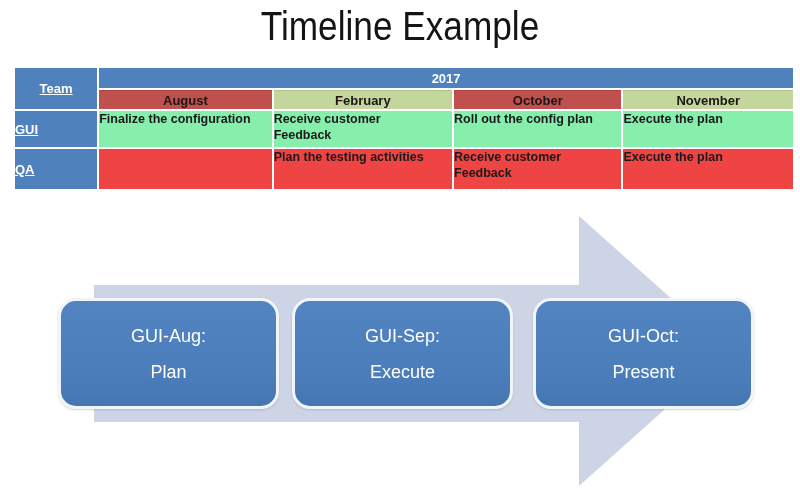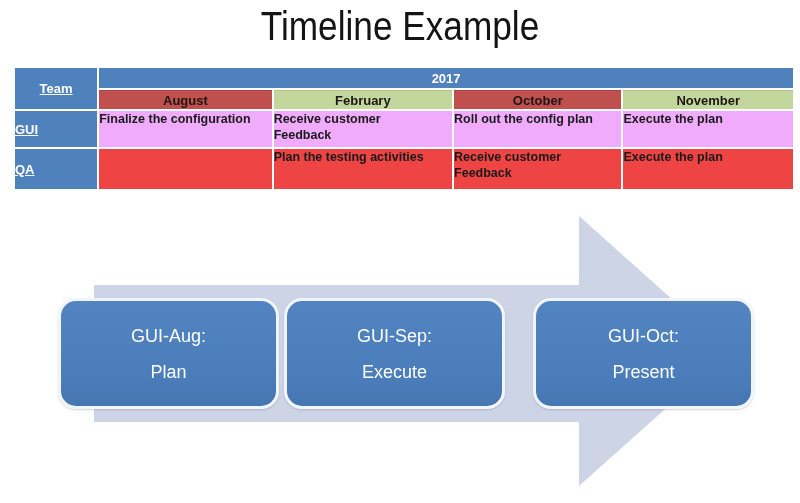--- a/index.html
+++ b/index.html
@@ -64,21 +64,21 @@
   .cell-data {
     vertical-align: top;
     text-align: left;
     padding: 2px 6px;
     font-size: 12.5px;
     font-weight: bold;
     color: #1a1a1a;
     line-height: 16px;
     white-space: pre-line;
   }
-  .row-light .cell-data { background: #f0abfc; }
+  .row-light .cell-data { background: #86efac; }
   .row-dark  .cell-data { background: #ef4444; }
   .row-gui td { height: 36px; }
   .row-qa  td { height: 40px; }
 
   
   .arrow-svg {
     position: absolute;
     left: 0;
     top: 0;
     width: 800px;
@@ -95,21 +95,21 @@
     box-sizing: border-box;
     background: linear-gradient(180deg, #5184c1 0%, #4a7dba 70%, #4576b2 100%);
     border: 3px solid #f1f5fa;
     border-radius: 18px;
     display: flex;
     align-items: center;
     justify-content: center;
     box-shadow: 0 1px 2px rgba(120,130,150,0.35);
   }
   .step-1 { left: 58px; }
-  .step-2 { left: 284px; }
+  .step-2 { left: 292px; }
   .step-3 { left: 533px; }
   .step-label {
     color: #ffffff;
     font-size: 18px;
     line-height: 36px;
     text-align: center;
     white-space: pre-line;
   }
 </style>
 </head>

